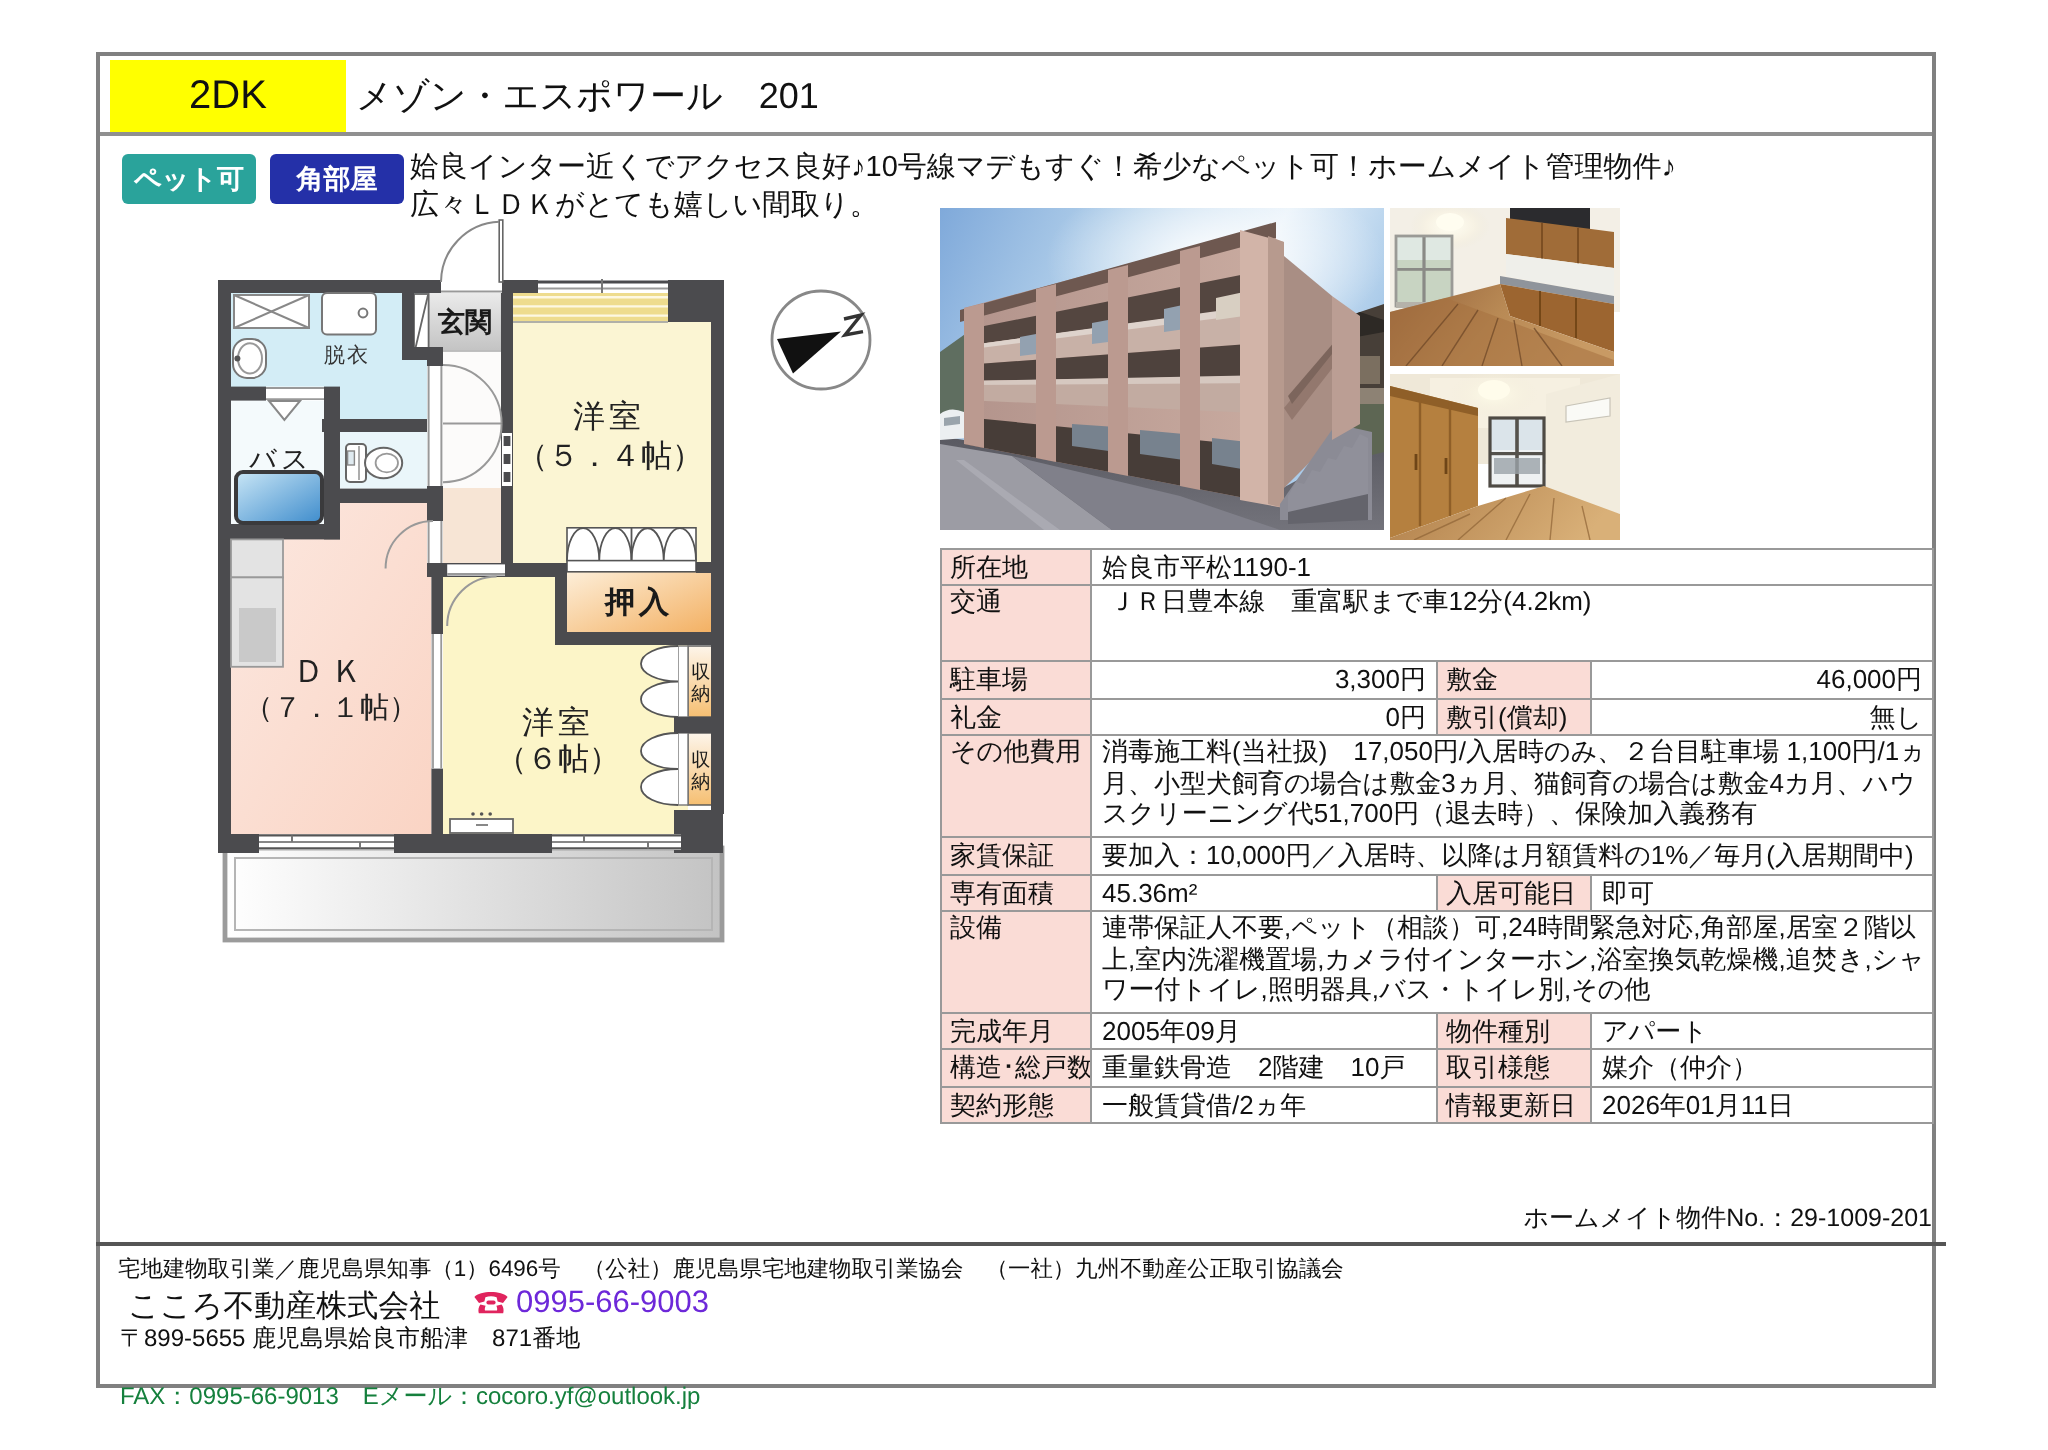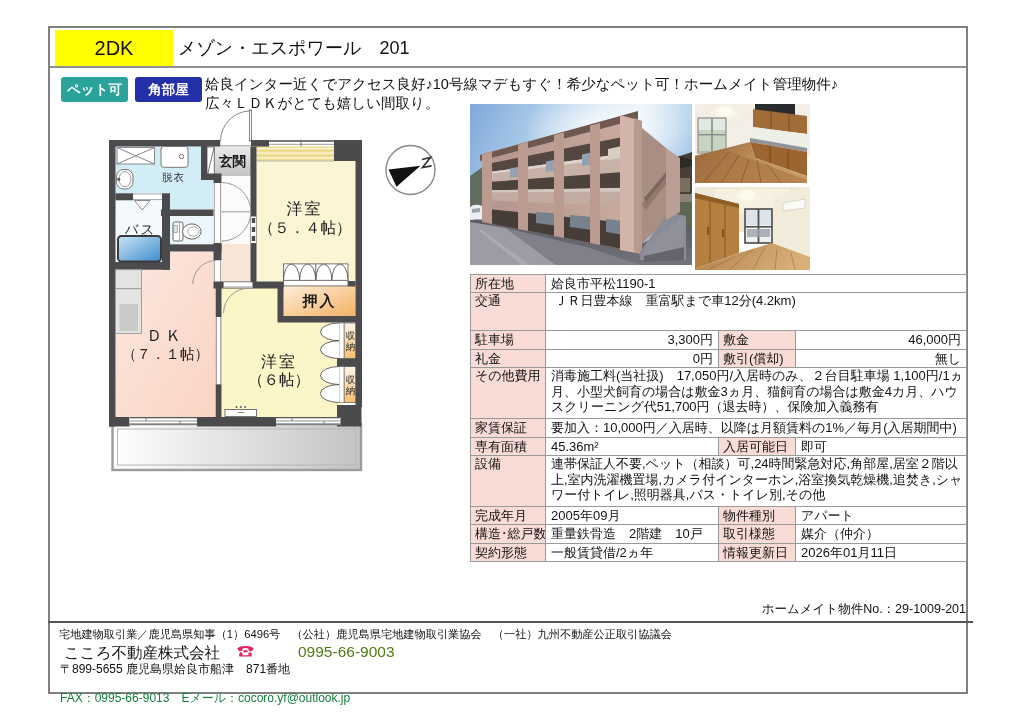--- a/index.html
+++ b/index.html
@@ -611,17 +611,17 @@
 <div class="abs" style="left:59px;top:627px;font-size:11.2px;color:#111;">宅地建物取引業／鹿児島県知事（1）6496号　（公社）鹿児島県宅地建物取引業協会　（一社）九州不動産公正取引協議会</div>
 
 <div class="abs" style="left:64px;top:642.5px;font-size:15.5px;color:#111;">こころ不動産株式会社</div>
 
 <svg class="abs" style="left:236px;top:644px;" width="19" height="14" viewBox="0 0 19 14">
   <path d="M1.2 4.5 C4 1.2 15 1.2 17.8 4.5 L15.5 7.5 L12.8 6.8 L12.3 4.6 C10.5 3.9 8.5 3.9 6.7 4.6 L6.2 6.8 L3.5 7.5 Z" fill="#e0245e"></path>
   <rect x="7.2" y="6.2" width="4.6" height="2.1" rx="1" fill="#e0245e"></rect>
   <path d="M4.2 8.2 C3.2 9.4 3.0 11.2 3.4 12.6 L15.6 12.6 C16.0 11.2 15.8 9.4 14.8 8.2 L12.2 8.9 C12.6 9.9 12.7 10.6 12.5 11.3 L6.5 11.3 C6.3 10.6 6.4 9.9 6.8 8.9 Z" fill="#e0245e"></path>
 </svg>
 
-<div class="abs" style="left:258px;top:642.5px;font-size:15.5px;color:#4d7c0f;margin-left:40px;">0995-66-9003</div>
+<div class="abs" style="left:258px;top:642.5px;font-size:15.5px;color:#6d28d9;">0995-66-9003</div>
 
 <div class="abs" style="left:60px;top:661px;font-size:12px;color:#111;">〒899-5655 鹿児島県姶良市船津　871番地</div>
 
 <div class="abs" style="left:60px;top:690px;font-size:12px;color:#15803d;">FAX：0995-66-9013　Eメール：cocoro.yf@outlook.jp</div>
 
 </body></html>

